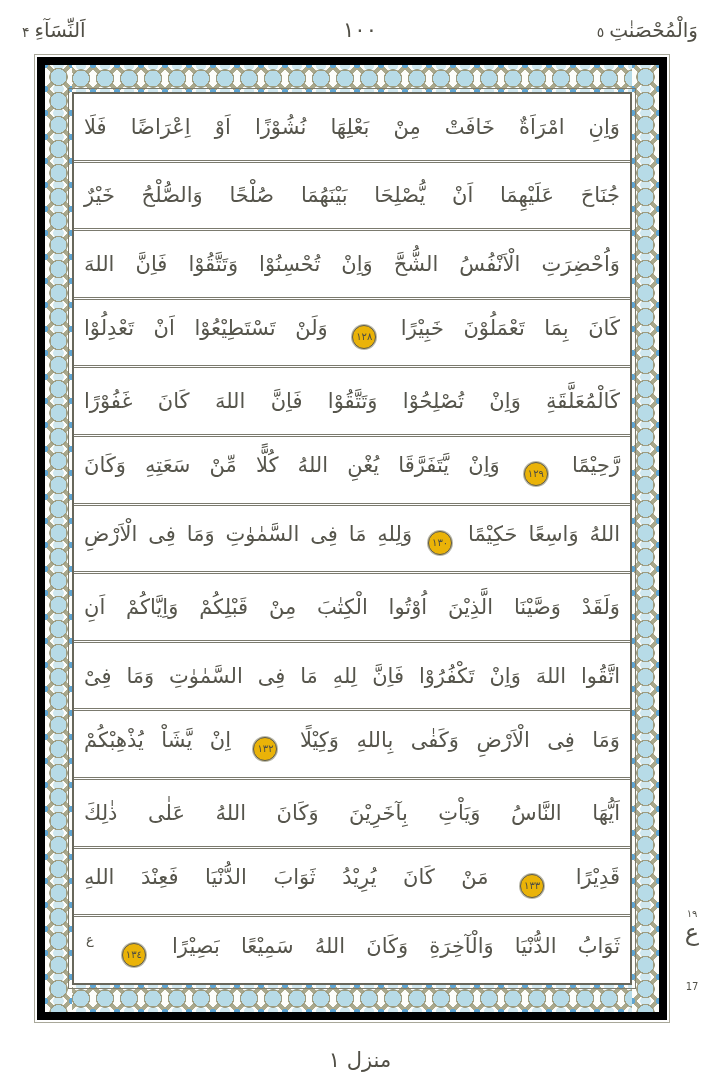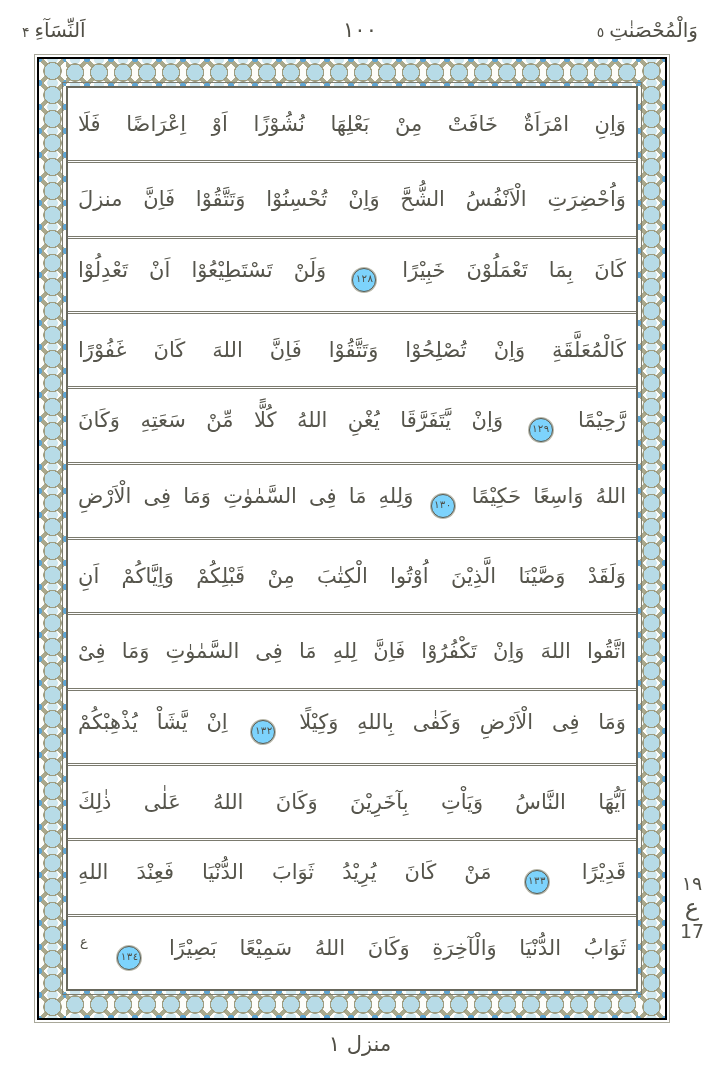--- a/index.html
+++ b/index.html
@@ -16,21 +16,21 @@
     justify-content:space-between;padding:0 22px;box-sizing:border-box;
     font-size:20px;color:#514f46;
   }
   .hdr-group{display:flex;flex-direction:row;align-items:baseline;gap:5px;direction:rtl;}
   .hdr-small{font-size:14px;}
   .hdr-center{position:absolute;left:50%;transform:translateX(-50%);font-size:21px;letter-spacing:1px;}
   
   .mushaf-border{
     position:absolute;left:37px;top:57px;width:630px;height:963px;
     box-sizing:border-box;background:#fdfdfa;
-    border:2px solid #000000;
+    border:8px solid #000000;
     outline:1px solid #a9a89a;outline-offset:2px;
   }
   .orn-band{
     position:absolute;background-color:#fdfdfa;
     background-image:
       radial-gradient(circle at 50% 50%, #b7dbe7 0 8px, #9d9c80 8px 9px, rgba(0,0,0,0) 9.5px),
       radial-gradient(circle at 50% 0%,  #cfe7ef 0 5px, rgba(0,0,0,0) 5.5px),
       radial-gradient(circle at 50% 100%,#cfe7ef 0 5px, rgba(0,0,0,0) 5.5px),
       radial-gradient(circle at 0% 0%,   #5fa5d2 0 3px, rgba(0,0,0,0) 3.5px),
       radial-gradient(circle at 100% 0%, #5fa5d2 0 3px, rgba(0,0,0,0) 3.5px),
@@ -63,34 +63,34 @@
     text-align:justify;text-align-last:justify;
     font-size:21px;line-height:1.15;color:#56554c;
     white-space:nowrap;
   }
   .ayah-text{letter-spacing:0.5px;}
   .verse-medallion{
     display:inline-flex;align-items:center;justify-content:center;
     width:22px;height:22px;border-radius:50%;
     border:1.5px solid #5c5b50;box-shadow:0 0 0 1px #b9b8aa;
     font-size:10px;line-height:1;vertical-align:-5px;margin:0 5px;
-    color:#4e4d44;background:#7dd3fc;font-family:Liberation Mono, monospace;
+    color:#4e4d44;background:#eab308;
   }
   .ruku-mark{font-size:13px;vertical-align:9px;margin:0 2px;color:#56554c;}
   
   .margin-marker{
     position:absolute;right:6px;top:872px;width:44px;
     display:flex;flex-direction:column;align-items:center;gap:0;
     color:#53524a;direction:rtl;
   }
-  .margin-marker .num{font-size:19px;line-height:1.2;}
+  .margin-marker .num{font-size:10px;line-height:1.2;margin-top:36px;}
   .margin-marker .ayn{font-size:24px;line-height:1.05;}
   
   .page-footer{
-    position:absolute;left:0;right:0;bottom:24px;text-align:center;
+    position:absolute;left:0;right:0;bottom:8px;text-align:center;
     font-size:21px;color:#514f46;direction:rtl;
   }
 </style>
 </head>
 <body>
 
 <div class="page-header">
   <div class="hdr-group">
     <span>وَالْمُحْصَنٰتِ</span>
     <span class="hdr-small">٥</span>
@@ -106,21 +106,24 @@
   <div class="orn-band orn-top"></div>
   <div class="orn-band orn-bottom"></div>
   <div class="orn-band orn-left"></div>
   <div class="orn-band orn-right"></div>
   <div class="inner-frame">
     <div class="text-area">
         <div class="line-row">
           <div class="line-content"><span class="ayah-text">وَاِنِ امْرَاَةٌ خَافَتْ مِنْ بَعْلِهَا نُشُوْزًا اَوْ اِعْرَاضًا فَلَا</span></div>
         </div>
         <div class="line-row">
-          <div class="line-content"><span class="ayah-text">وَاُحْضِرَتِ الْاَنْفُسُ الشُّحَّ وَاِنْ تُحْسِنُوْا وَتَتَّقُوْا فَاِنَّ منزلَ</span></div>
+          <div class="line-content"><span class="ayah-text">جُنَاحَ عَلَيْهِمَا اَنْ يُّصْلِحَا بَيْنَهُمَا صُلْحًا وَالصُّلْحُ خَيْرٌ</span></div>
+        </div>
+        <div class="line-row">
+          <div class="line-content"><span class="ayah-text">وَاُحْضِرَتِ الْاَنْفُسُ الشُّحَّ وَاِنْ تُحْسِنُوْا وَتَتَّقُوْا فَاِنَّ اللهَ</span></div>
         </div>
         <div class="line-row">
           <div class="line-content"><span class="ayah-text">كَانَ بِمَا تَعْمَلُوْنَ خَبِيْرًا</span> <span class="verse-medallion">١٢٨</span> <span class="ayah-text">وَلَنْ تَسْتَطِيْعُوْا اَنْ تَعْدِلُوْا</span></div>
         </div>
         <div class="line-row">
           <div class="line-content"><span class="ayah-text">كَالْمُعَلَّقَةِ وَاِنْ تُصْلِحُوْا وَتَتَّقُوْا فَاِنَّ اللهَ كَانَ غَفُوْرًا</span></div>
         </div>
         <div class="line-row">
           <div class="line-content"><span class="ayah-text">رَّحِيْمًا</span> <span class="verse-medallion">١٢٩</span> <span class="ayah-text">وَاِنْ يَّتَفَرَّقَا يُغْنِ اللهُ كُلًّا مِّنْ سَعَتِهِ وَكَانَ</span></div>
         </div>

